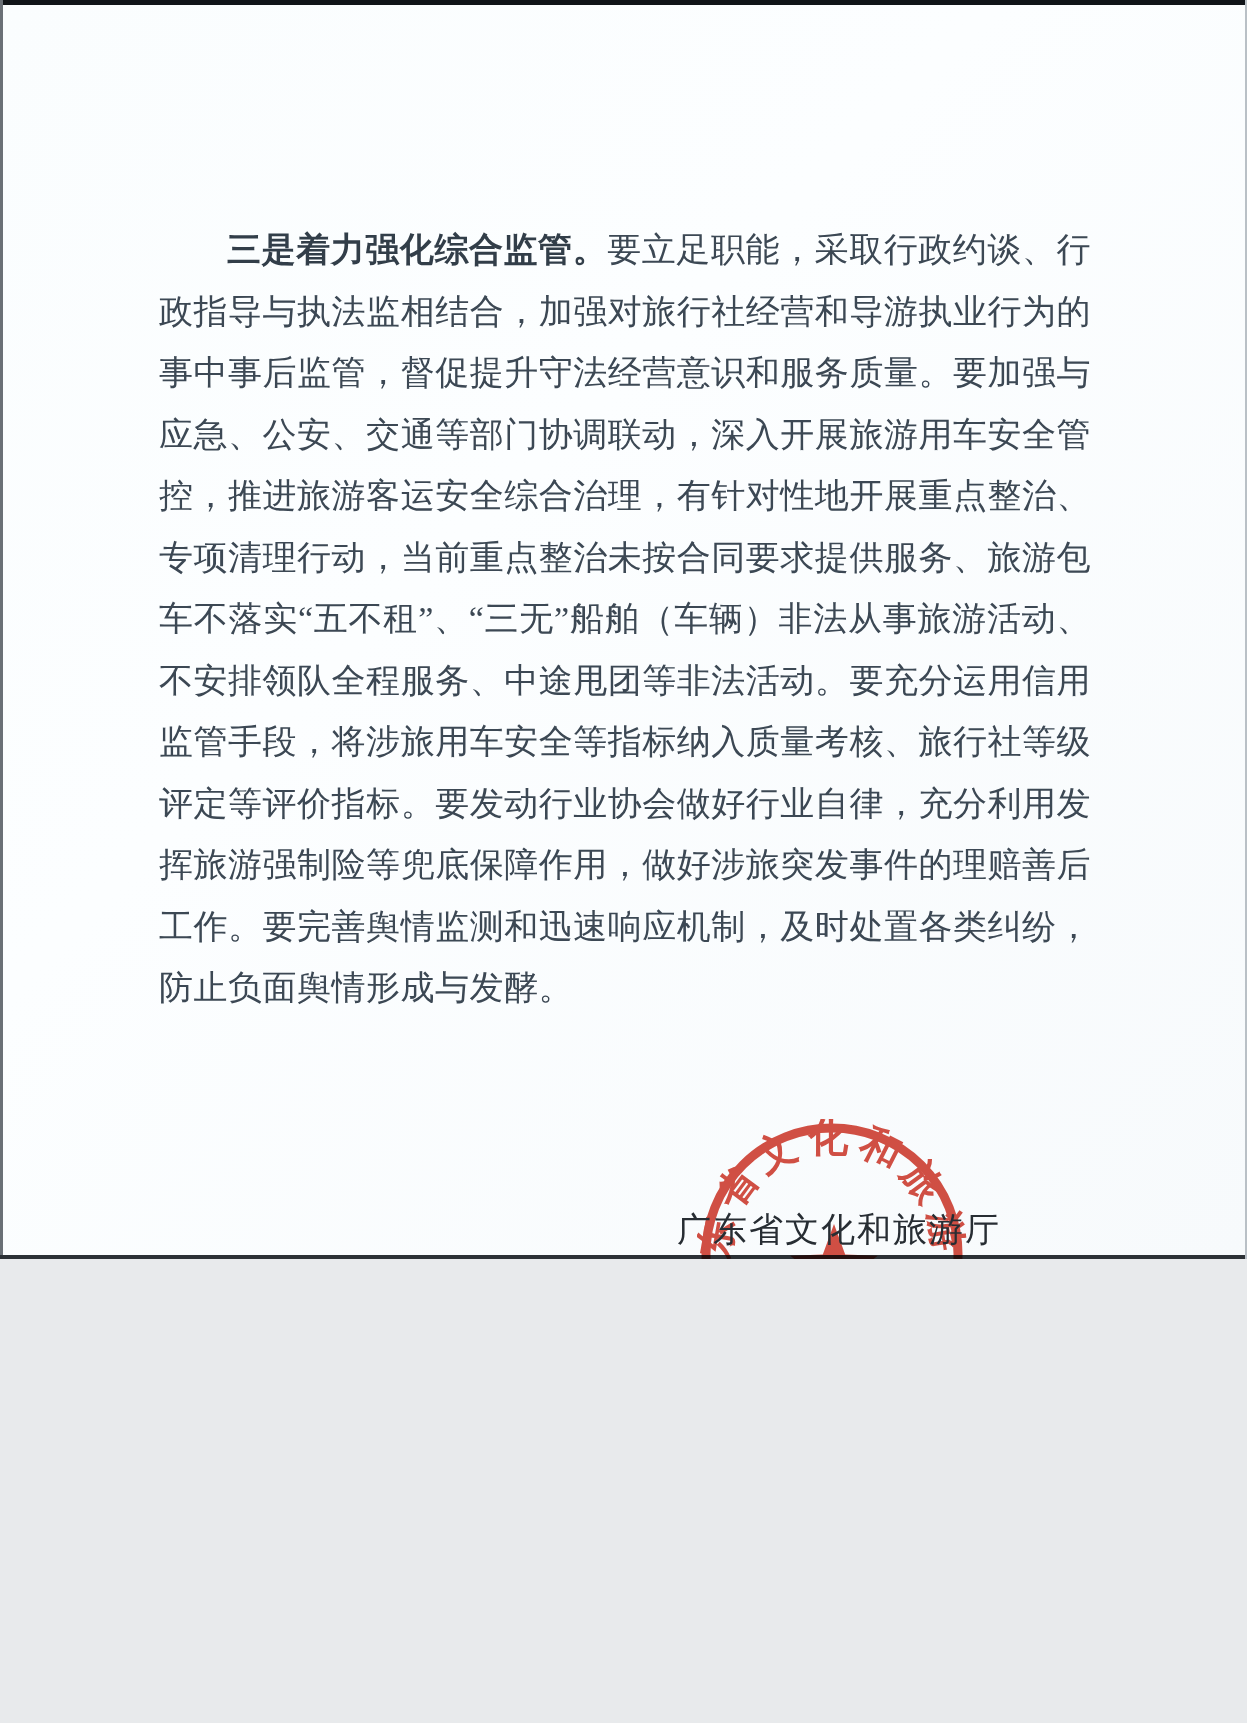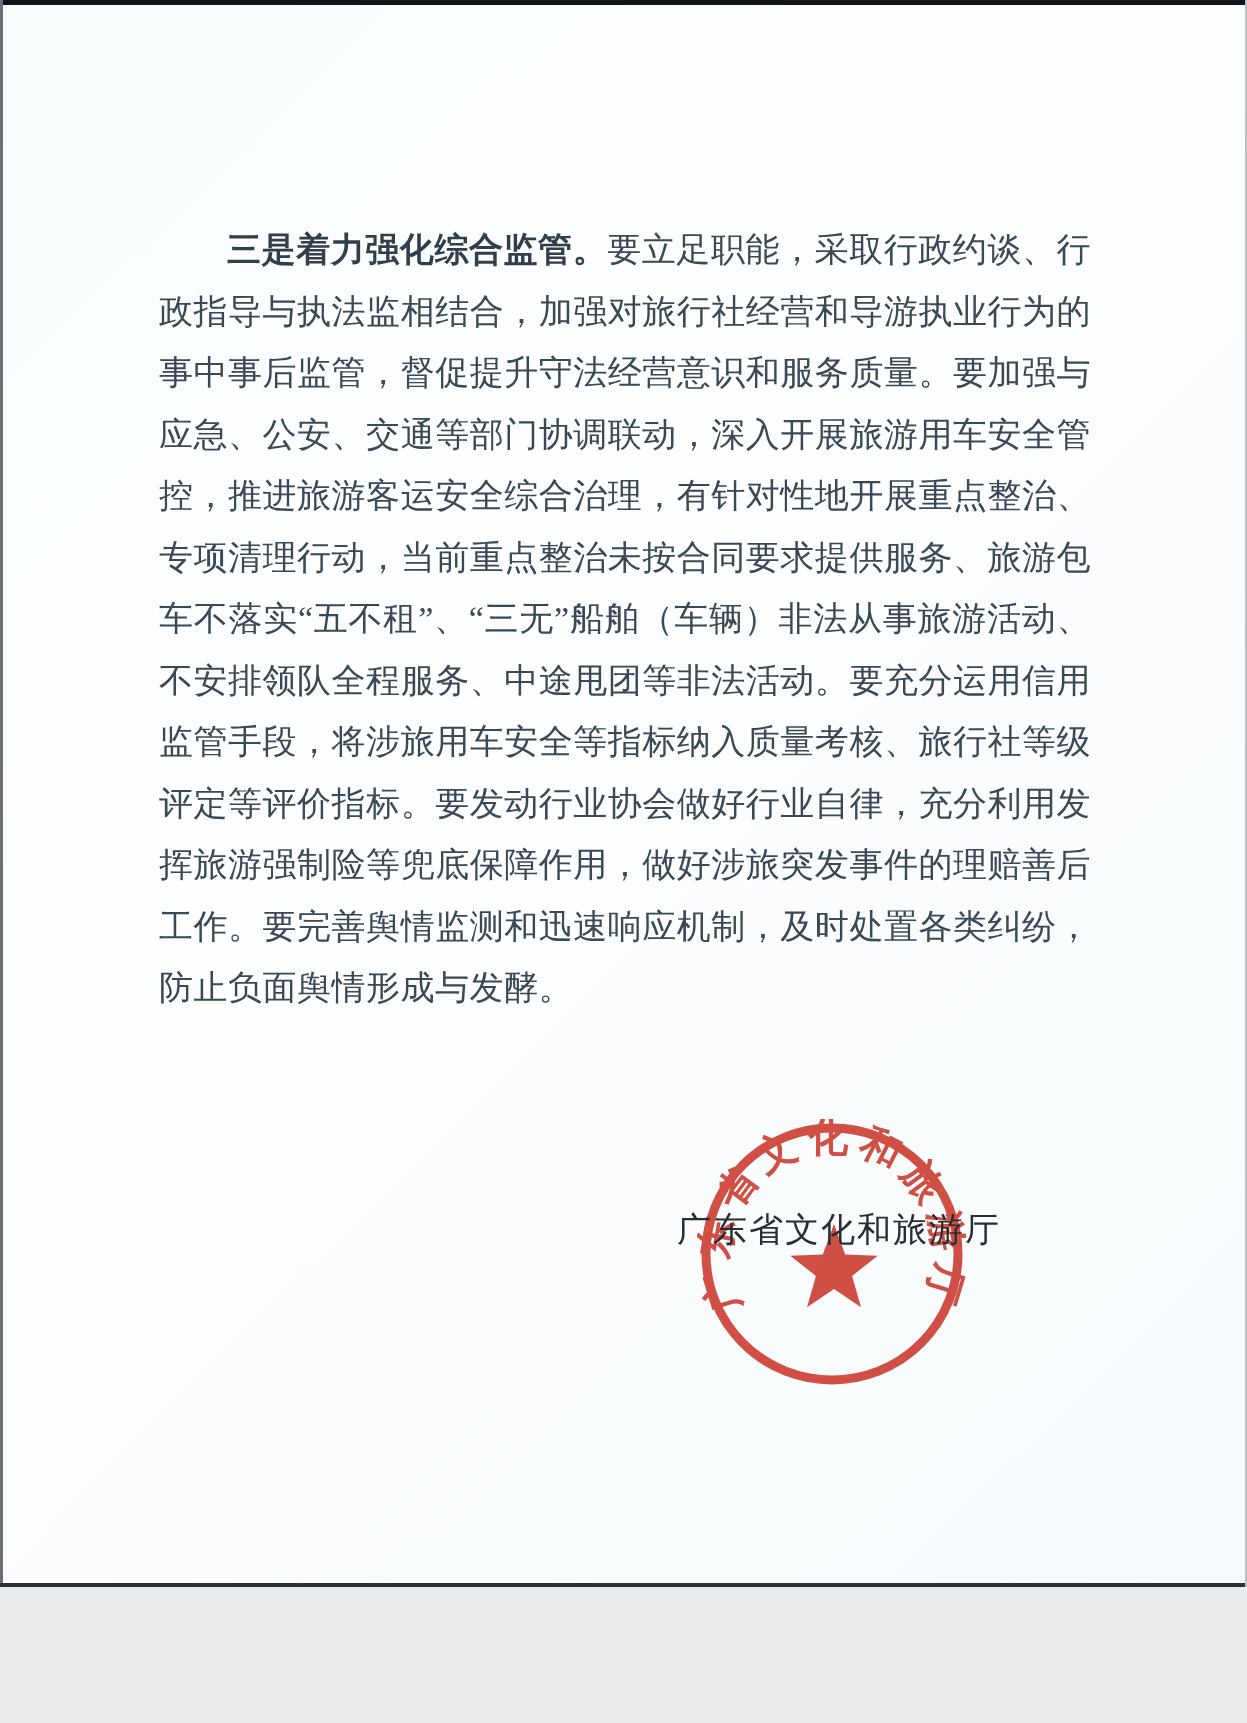--- a/index.html
+++ b/index.html
@@ -1,18 +1,18 @@
 <!DOCTYPE html>
 <html><head>
 <meta charset="utf-8">
 <style>
   html,body{margin:0;padding:0;background:#e8eaec;}
   .page{
     position:relative;
-    width:1247px;height:1587px;
+    width:1247px;height:1259px;
     margin:0 auto;
     background:linear-gradient(135deg,#fafdfe 0%,#fcfeff 40%,#f7fafc 100%);
     overflow:hidden;
     font-family:"Liberation Serif","DejaVu Serif",serif;
   }
   .edge{position:absolute;}
   .edge.top{left:0;top:0;width:100%;height:5px;background:#101418;}
   .edge.left{left:0;top:0;width:3px;height:100%;background:#6a7076;}
   .edge.bottom{left:0;bottom:0;width:100%;height:4px;background:#2c3136;}
   .edge.right{right:0;top:0;width:2px;height:100%;background:#b9c0c6;}

